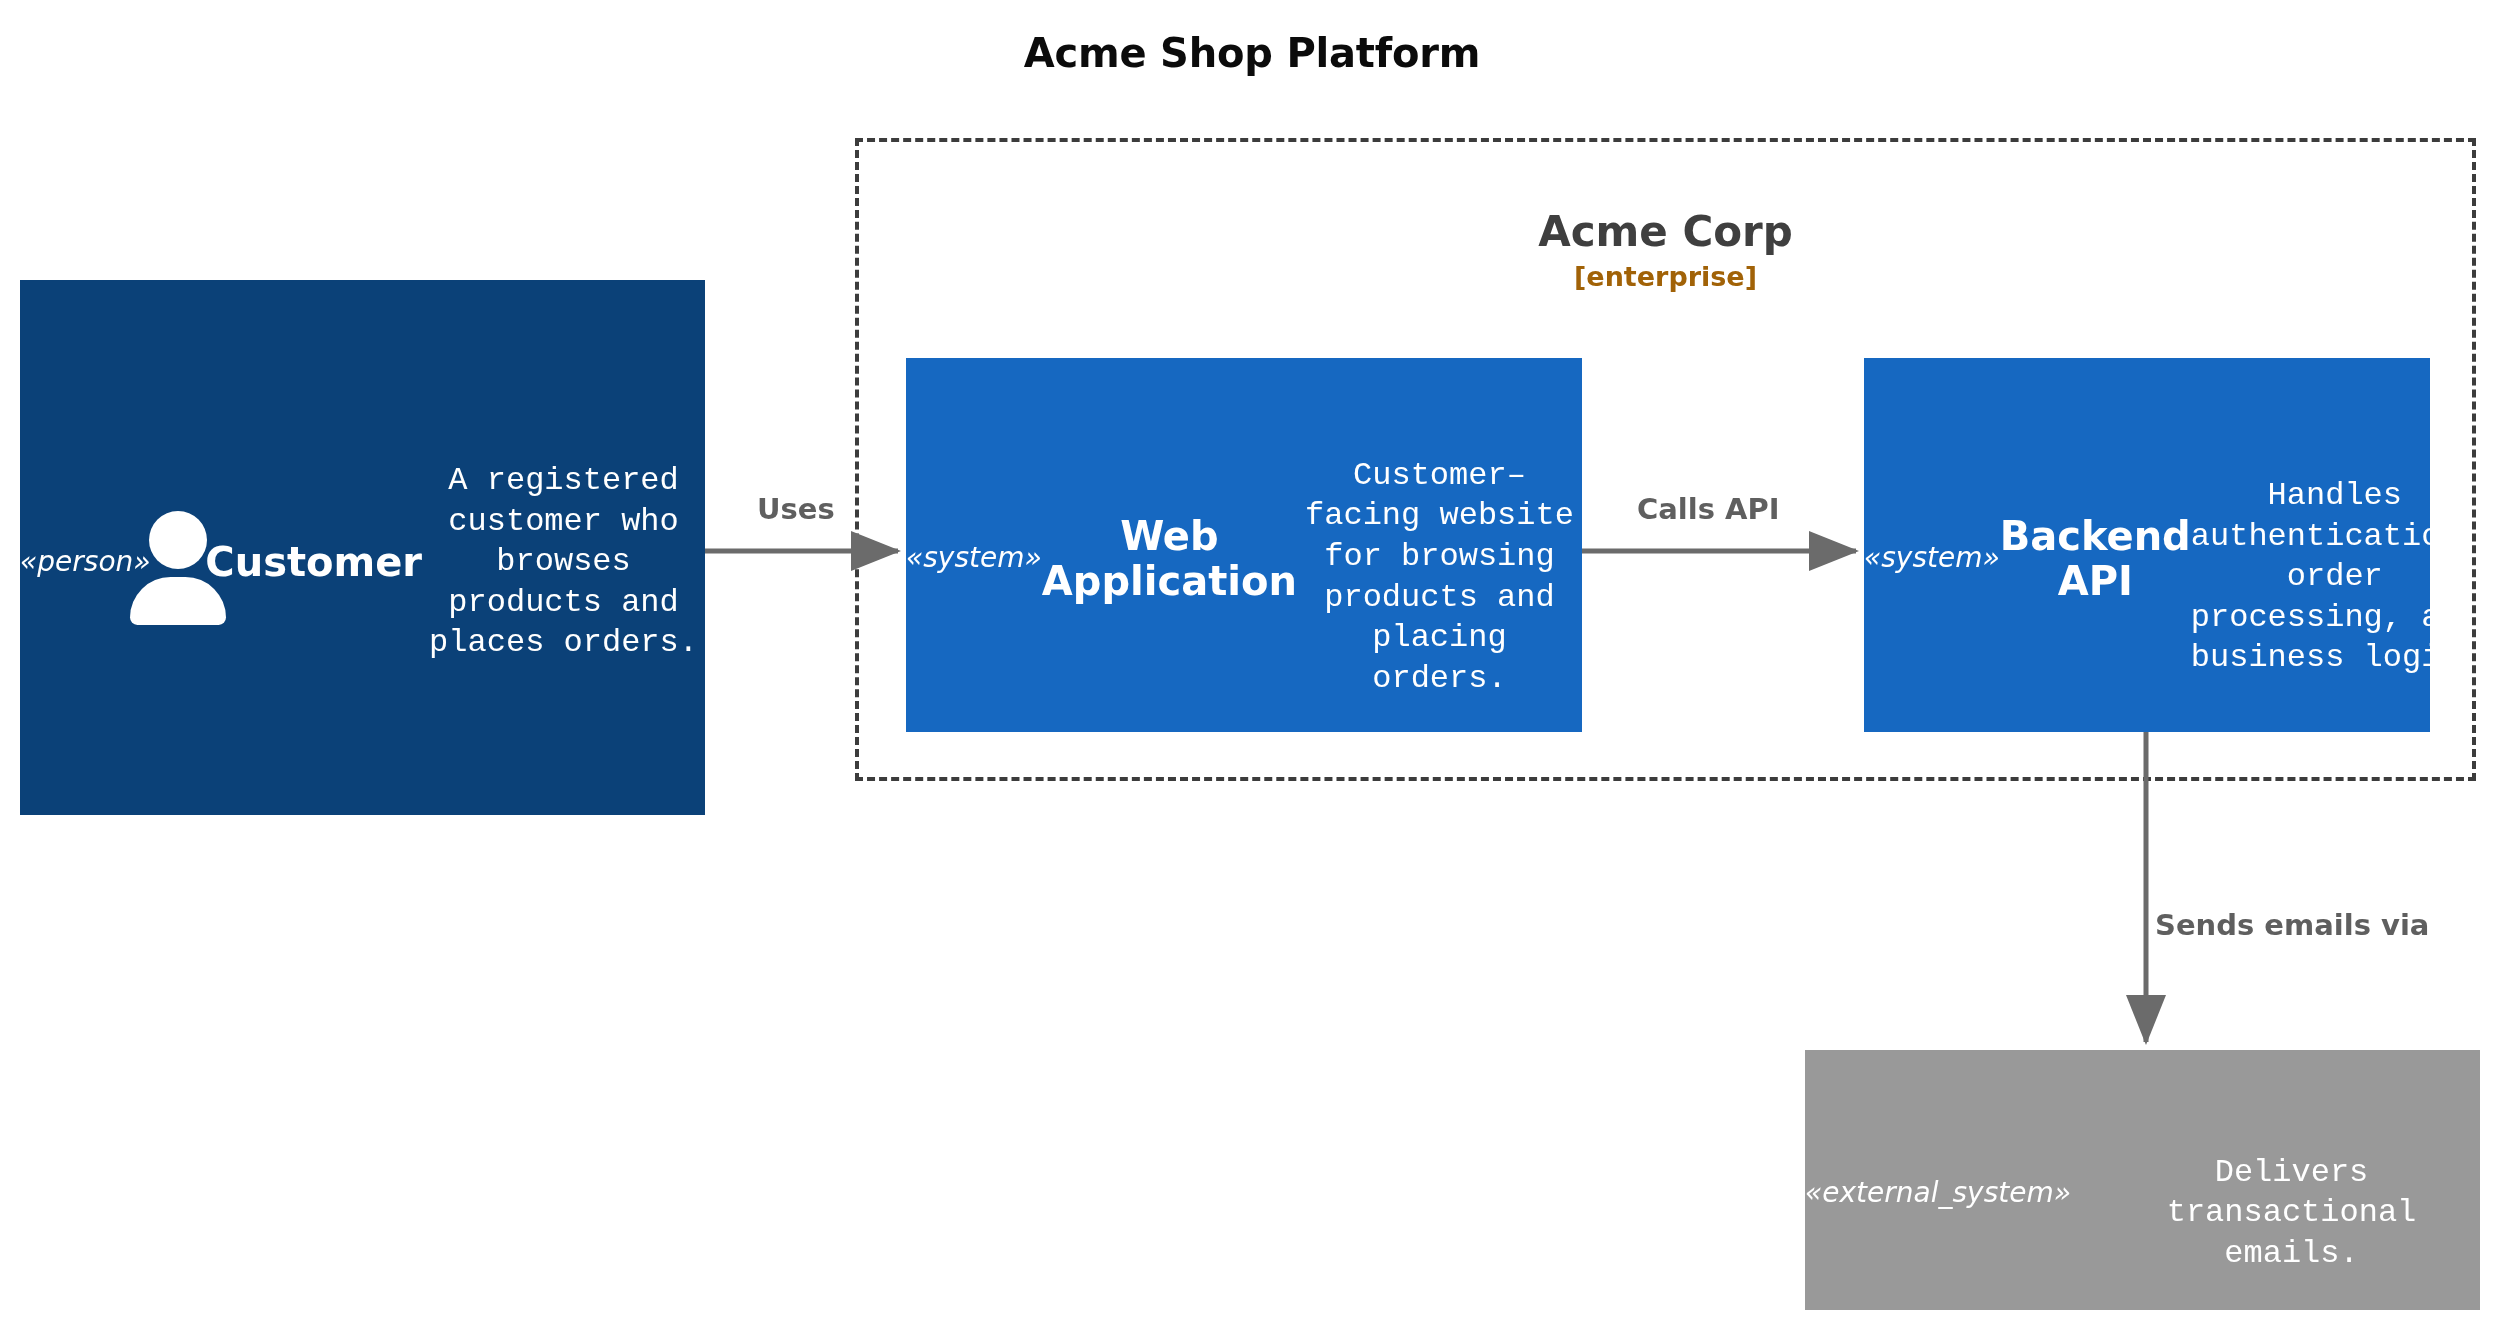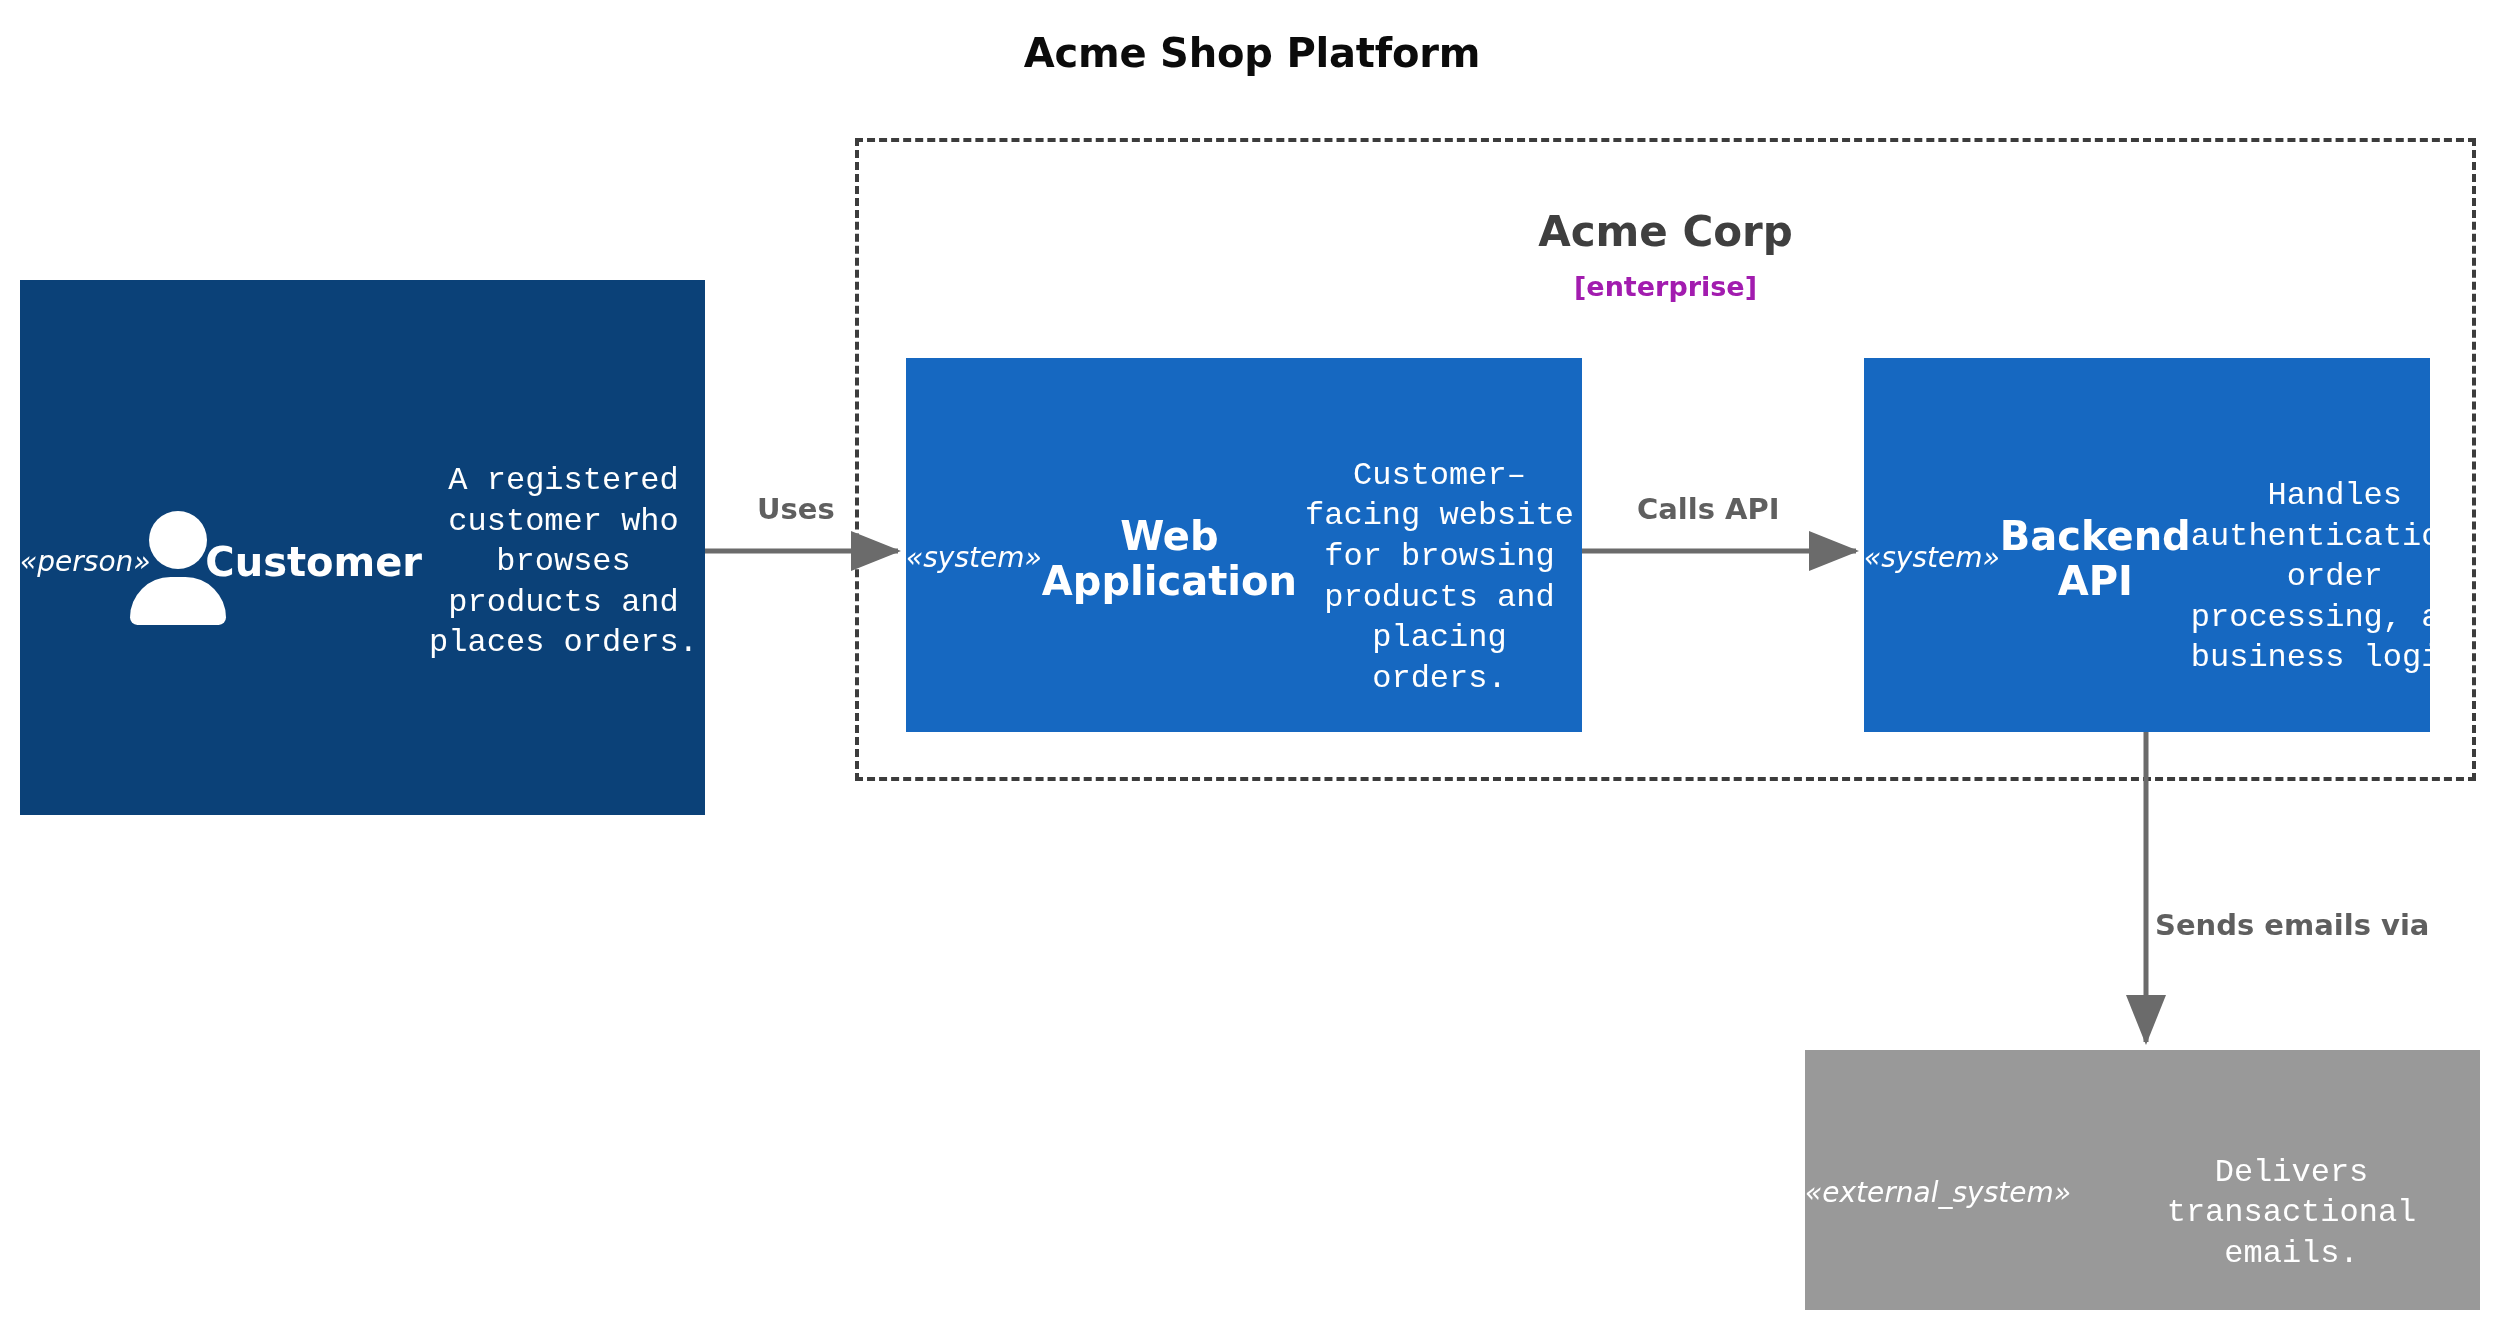--- a/index.html
+++ b/index.html
@@ -53,23 +53,23 @@
     display: block;
     font-size: 42px;
     font-weight: bold;
     color: #3f3f3f;
     line-height: 1.06;
   }
   .boundary-label .btype {
     display: block;
     font-size: 27px;
     font-weight: bold;
-    color: #a21caf;
+    color: #a16207;
     line-height: 1.3;
-    margin-top: 14px;
+    margin-top: 4px;
     text-align: center;
   }
 
   
   .node {
     position: absolute;
     box-sizing: border-box;
     display: flex;
     flex-direction: row;
     align-items: center;

